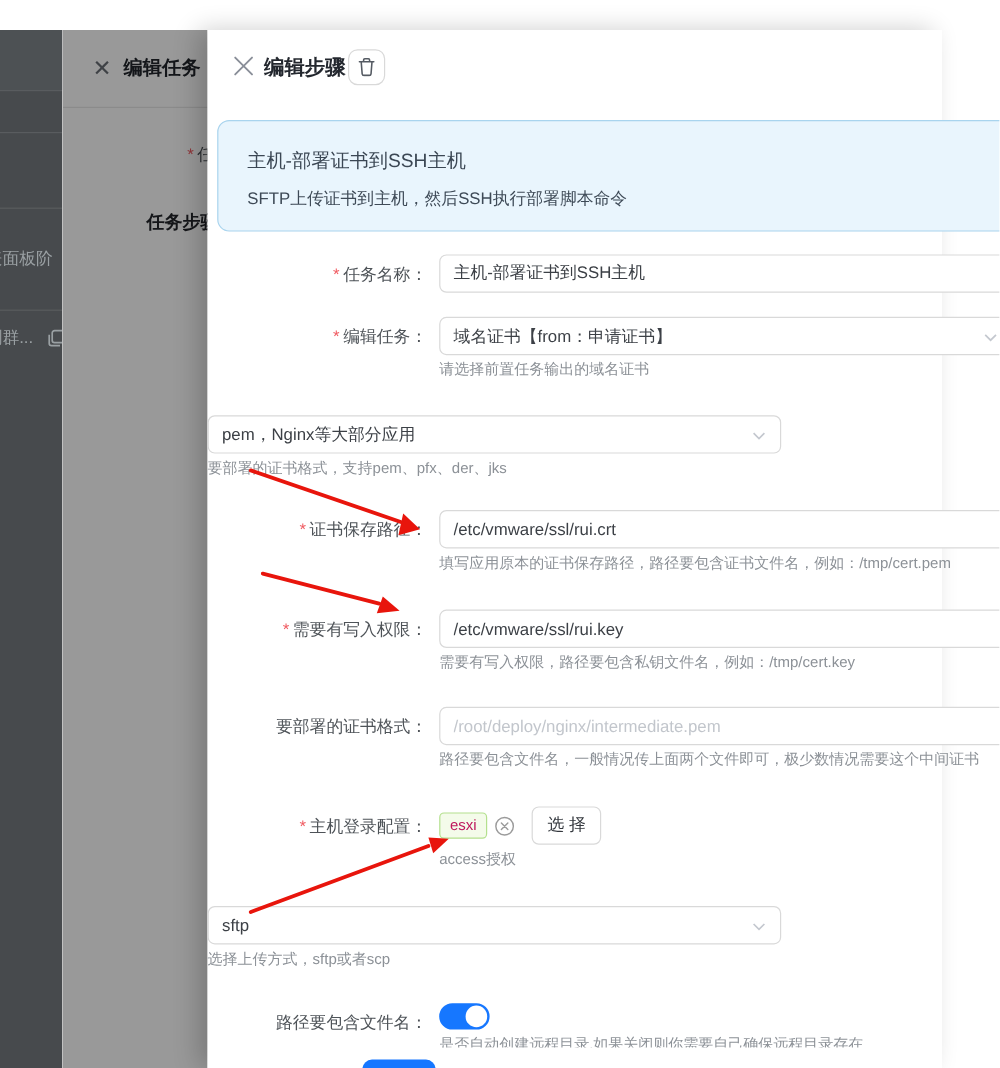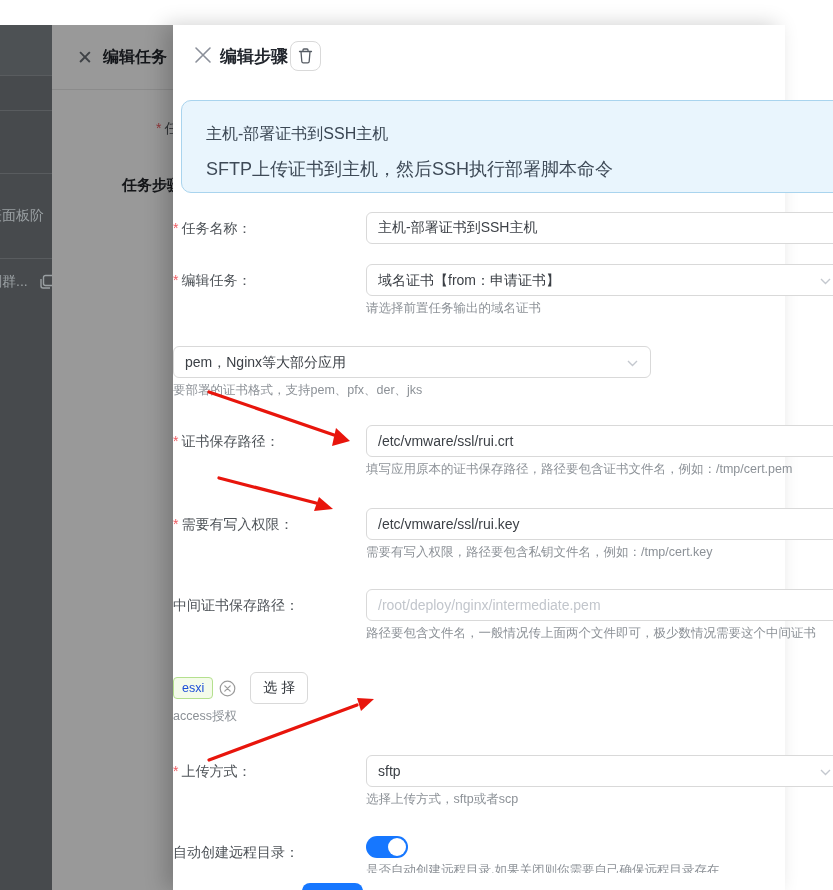--- a/index.html
+++ b/index.html
@@ -31,39 +31,39 @@
     background:#fff; box-shadow:-8px 0 20px rgba(0,0,0,0.20); }
   .d2-close { position:absolute; left:21px; top:21px; width:18px; height:18px; color:#8a8f99; }
   .d2-title { position:absolute; left:47px; top:20px; font-size:17px; font-weight:700; color:#23272e; white-space:nowrap; }
   .trash-btn { position:absolute; left:117px; top:16px; width:31px; height:30px;
     border:1px solid #d9d9d9; border-radius:8px; background:#fff;
     display:flex; align-items:center; justify-content:center; cursor:pointer; }
 
   .info-banner { position:absolute; left:8px; top:75px; width:663px; height:93px;
     background:#e9f5fd; border:1px solid #a9d4ee; border-radius:10px; padding:23px 24px 0 24px; }
   .info-title { font-size:16px; color:#3b4754; }
-  .info-desc { margin-top:12px; font-size:18px; color:#3e4a57; }
+  .info-desc { margin-top:12px; font-size:14px; color:#3e4a57; }
 
   .row { position:absolute; left:0; display:flex; width:700px; }
-  .lbl { width:193px; padding-right:10px; font-size:14px;
+  .lbl { width:193px; text-align:right; padding-right:10px; font-size:14px;
     color:#4e5358; line-height:32px; white-space:nowrap; }
   .ctrl { width:478px; }
   .box { position:relative; width:478px; height:32px; border:1px solid #d9d9d9; border-radius:6px;
     background:#fff; }
   .box input { width:100%; height:30px; border:0; outline:none; background:transparent;
     padding:0 11px; font-size:14px; color:#3c4046; font-family:inherit; border-radius:6px; }
   .box input::placeholder { color:#c2c6cc; }
   .sel-val { display:block; line-height:30px; padding:0 24px 0 11px; font-size:14px; color:#3c4046;
     white-space:nowrap; overflow:hidden; }
   .chev { position:absolute; right:12px; top:13px; }
   .help { margin-top:4px; font-size:12.5px; color:#8c9197; line-height:16px; white-space:nowrap; }
   .help-clipped { height:11px; overflow:hidden; }
 
   .tagrow { display:flex; align-items:center; height:32px; }
-  .tag { background:#f4fbea; border:1px solid #b4e08e; color:#1d4ed8; border-radius:4px;
+  .tag { background:#f4fbea; border:1px solid #b4e08e; color:#be185d; border-radius:4px;
     font-size:12.5px; padding:2px 8px; line-height:16px; }
   .tag-close { margin-left:6px; display:flex; align-items:center; cursor:pointer; }
   .choose-btn { margin-left:14px; width:58px; height:32px; border:1px solid #d9d9d9; border-radius:6px;
     background:#fff; font-size:14px; color:#33373d; cursor:pointer; font-family:inherit; }
 
   .switch { position:relative; width:42px; height:22px; border-radius:11px; background:#1677ff; cursor:pointer; }
   .switch .knob { position:absolute; top:2px; right:2px; width:18px; height:18px; border-radius:50%; background:#fff; }
 
   .submit-partial { position:absolute; left:129px; top:858px; width:61px; height:32px;
     background:#1677ff; border:0; border-radius:8px; cursor:pointer; }
@@ -159,58 +159,58 @@
 
     <div class="row" style="top:483px">
       <div class="lbl"><span class="req">*</span><span>需要有写入权限：</span></div>
       <div class="ctrl">
         <div class="box"><input value="/etc/vmware/ssl/rui.key" style=""></div>
         <div class="help">需要有写入权限，路径要包含私钥文件名，例如：/tmp/cert.key</div>
       </div>
     </div>
 
     <div class="row" style="top:564px">
-      <div class="lbl">中间证书保存路径：</div>
+      <div class="lbl">要部署的证书格式：</div>
       <div class="ctrl">
         <div class="box"><input placeholder="/root/deploy/nginx/intermediate.pem" style=""></div>
         <div class="help">路径要包含文件名，一般情况传上面两个文件即可，极少数情况需要这个中间证书</div>
       </div>
     </div>
 
     <div class="row" style="top:647px">
+      <div class="lbl"><span class="req">*</span><span>主机登录配置：</span></div>
       <div class="ctrl">
         <div class="tagrow">
           <span class="tag">esxi</span>
           <span class="tag-close">
             <svg width="17" height="17" viewBox="0 0 17 17">
               <circle cx="8.5" cy="8.5" r="7.3" fill="none" stroke="#9b9b9b" stroke-width="1.2"></circle>
               <path d="M5.8 5.8 L11.2 11.2 M11.2 5.8 L5.8 11.2" stroke="#9b9b9b" stroke-width="1.2" stroke-linecap="round"></path>
             </svg>
           </span>
           <button class="choose-btn">选 择</button>
         </div>
         <div class="help">access授权</div>
       </div>
     </div>
 
     <div class="row" style="top:730px">
-      <div class="lbl"><span class="req">*</span><span>上传方式：</span></div>
       <div class="ctrl">
         <div class="box">
           <span class="sel-val">sftp</span>
           <svg class="chev" width="11" height="7" viewBox="0 0 11 7">
             <path d="M1 1 L5.5 5.5 L10 1" fill="none" stroke="#c4c8cf" stroke-width="1.4"></path>
             </svg>
         </div>
         <div class="help">选择上传方式，sftp或者scp</div>
       </div>
     </div>
 
     <div class="row" style="top:811px">
-      <div class="lbl">自动创建远程目录：</div>
+      <div class="lbl">路径要包含文件名：</div>
       <div class="ctrl">
         <div class="switch">
             <span class="knob"></span>
           </div>
         <div class="help help-clipped">是否自动创建远程目录,如果关闭则你需要自己确保远程目录存在</div>
       </div>
     </div>
 
     <button class="submit-partial"></button>
   </div>

